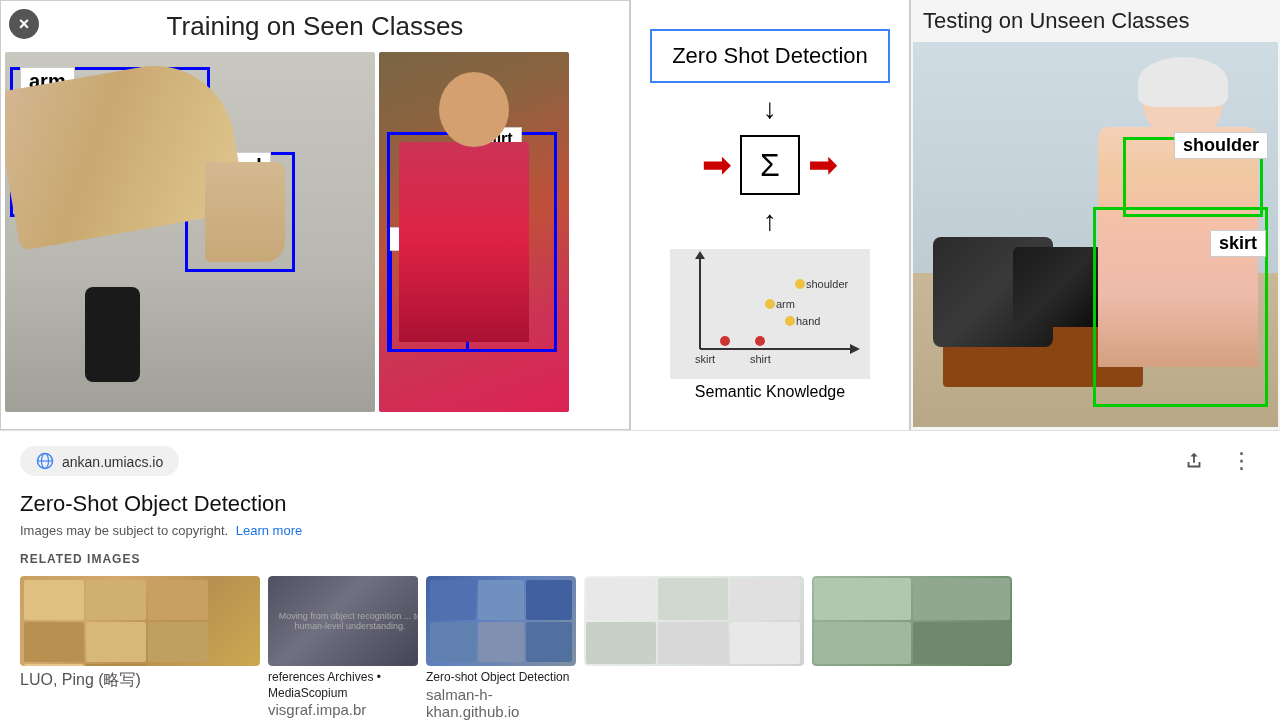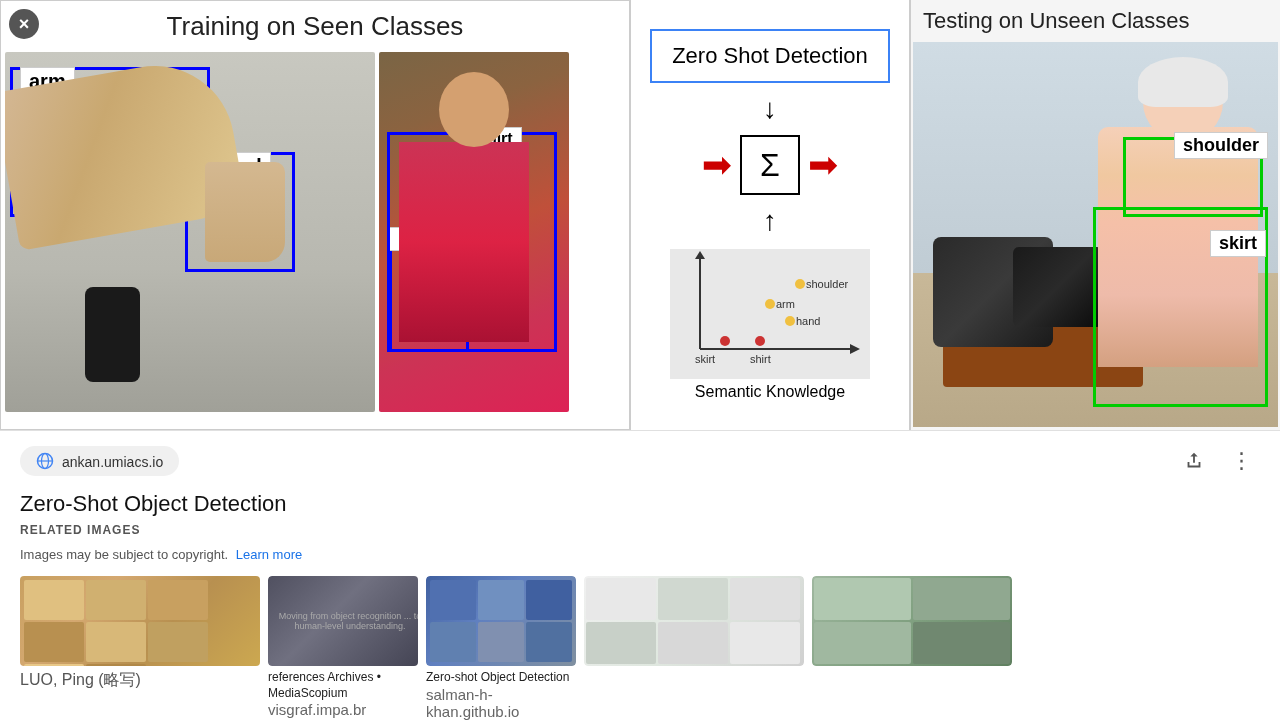--- a/index.html
+++ b/index.html
@@ -432,26 +432,26 @@
         </svg>
       </div>
       <div class="action-icon-btn">
         <span style="font-size:22px; color:#555; letter-spacing:1px;">⋮</span>
       </div>
     </div>
   </div>
 
   <div id="page-title">Zero-Shot Object Detection</div>
 
-  <div id="related-label">RELATED IMAGES</div>
-
   <div id="copyright-text">
     <span>Images may be subject to copyright.</span>
     <a href="#" style="color:#1a73e8; text-decoration:none; margin-left:4px;">Learn more</a>
   </div>
+
+  <div id="related-label">RELATED IMAGES</div>
 
   <div id="related-images">
 
     <div class="related-item" style="width:240px;">
       <div class="related-thumb">
         <div class="thumb-img thumb-1" style="background: linear-gradient(135deg, #c8a060 0%, #d4a870 30%, #b89050 60%, #cca850 100%); width:240px; height:90px; display:flex; flex-wrap:wrap; gap:2px; padding:4px; overflow:hidden;">
           <div style="width:60px;height:40px;background:#e0c080;border-radius:2px;"></div>
           <div style="width:60px;height:40px;background:#d0b070;border-radius:2px;"></div>
           <div style="width:60px;height:40px;background:#c8a060;border-radius:2px;"></div>
           <div style="width:60px;height:40px;background:#b89050;border-radius:2px;"></div>

